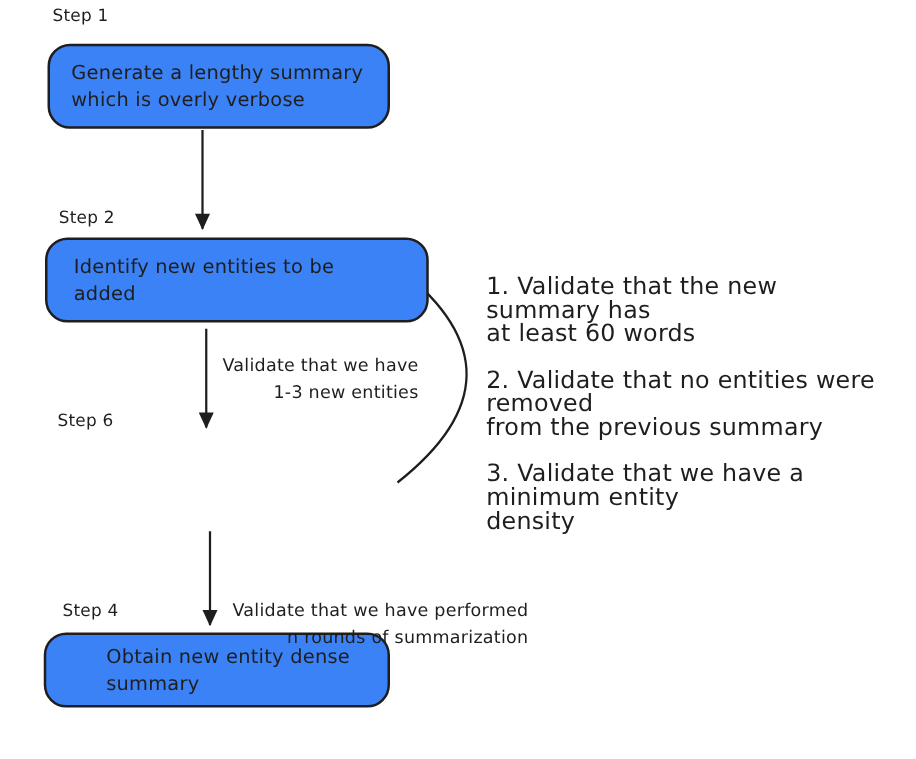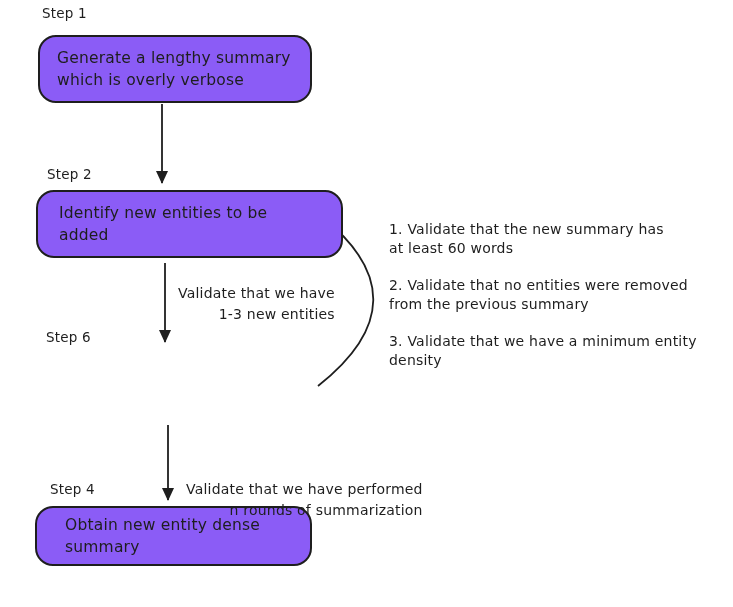--- a/index.html
+++ b/index.html
@@ -23,21 +23,21 @@
     position: absolute;
     font-size: 13.5px;
     font-weight: 500;
     white-space: pre;
     letter-spacing: 0.2px;
   }
   .box {
     position: absolute;
     border: 2px solid #1e1e1e;
     border-radius: 18px;
-    background: #8b5cf6;
+    background: #3b82f6;
     display: flex;
     align-items: center;
   }
   .box .box-text {
     font-size: 15.5px;
     line-height: 22px;
     white-space: pre-line;
     letter-spacing: 0.2px;
   }
   .edge-label {
@@ -48,35 +48,35 @@
     letter-spacing: 0.2px;
     text-align: right;
   }
   .loop-notes {
     position: absolute;
     left: 389px;
     top: 220px;
     width: 320px;
   }
   .loop-note {
-    font-size: 14px;
+    font-size: 19px;
     line-height: 19px;
     white-space: pre-line;
     margin-bottom: 18px;
     letter-spacing: 0.2px;
   }
   
   #step1-label { left: 42px; top: 5px; }
   #step2-label { left: 47px; top: 166px; }
   #step3-label { left: 46px; top: 329px; }
   #step4-label { left: 50px; top: 481px; }
   #step1-box { left: 38px; top: 35px;  width: 274px; height: 68px; padding-left: 17px; }
   #step2-box { left: 36px; top: 190px; width: 307px; height: 68px; padding-left: 21px; }
   #step3-box { left: 33px; top: 352px; width: 275px; height: 68px; padding-left: 29px; }
-  #step4-box { left: 35px; top: 506px; width: 277px; height: 60px; padding-left: 28px; }
+  #step4-box { left: 35px; top: 506px; width: 277px; height: 60px; padding-left: 48px; }
   #edge-label-1 { left: 178px; top: 283px; }
   #edge-label-2 { left: 186px; top: 440px; margin-top: 39px; }
 </style>
 </head>
 <body>
 
 <div class="canvas">
 
   <svg class="arrows-layer" viewBox="0 0 733 607" xmlns="http://www.w3.org/2000/svg">
     <defs>

